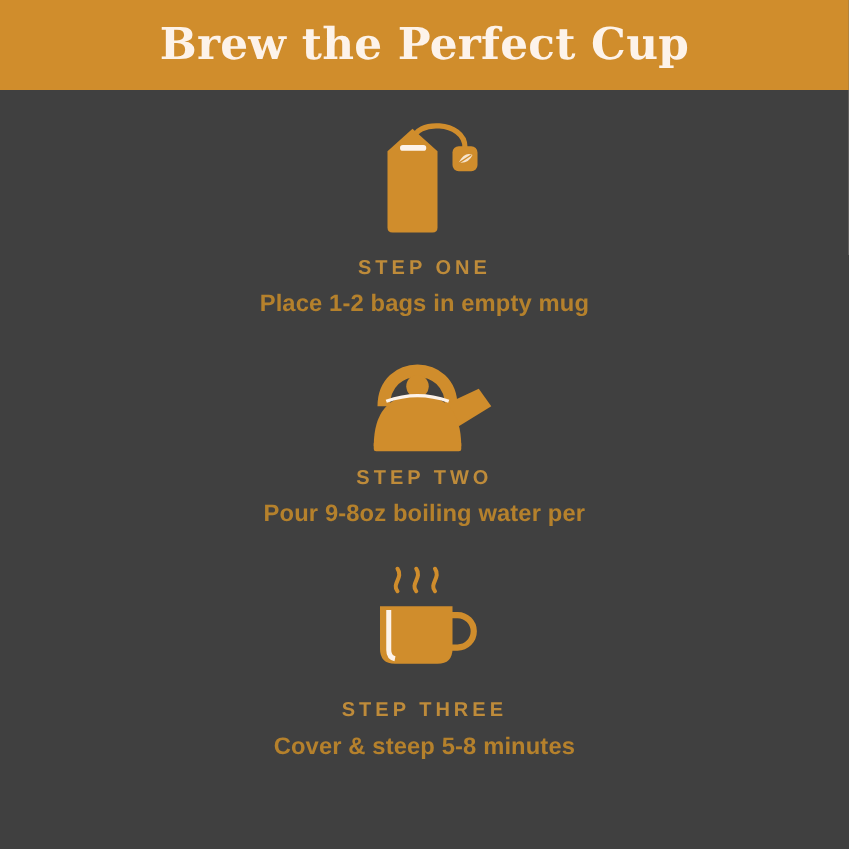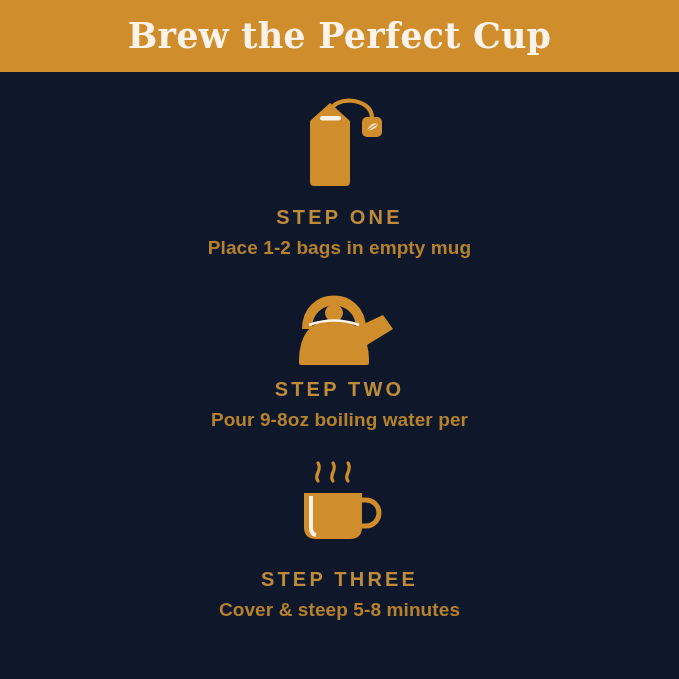--- a/index.html
+++ b/index.html
@@ -10,21 +10,21 @@
     width: 679px;
     height: 679px;
     background: #FDF3EA;
     font-family: "Liberation Sans", sans-serif;
     overflow: hidden;
   }
   .infographic {
     position: relative;
     width: 679px;
     height: 679px;
-    background: #0f172a;
+    background: #404040;
     display: flex;
     flex-direction: column;
     align-items: center;
   }
   
   .header-band {
     width: 679px;
     height: 72px;
     background: #D08D2C;
     display: flex;
@@ -63,21 +63,21 @@
     display: flex;
     align-items: flex-end;
     justify-content: center;
   }
   .step-one .step-icon   { height: 98px; margin-top: 6px; }
   .step-two .step-icon   { height: 86px; margin-top: 22px; }
   .step-three .step-icon { height: 90px; margin-top: 24px; }
 
   .step-label {
     color: #BE8B3A;
-    font-size: 20px;
+    font-size: 16px;
     font-weight: bold;
     letter-spacing: 3.2px;
     text-transform: uppercase;
     margin-top: 18px;
     line-height: 1;
   }
   .step-one .step-label   { margin-top: 17px; }
   .step-two .step-label   { margin-top: 12px; }
   .step-three .step-label { margin-top: 24px; }
 

